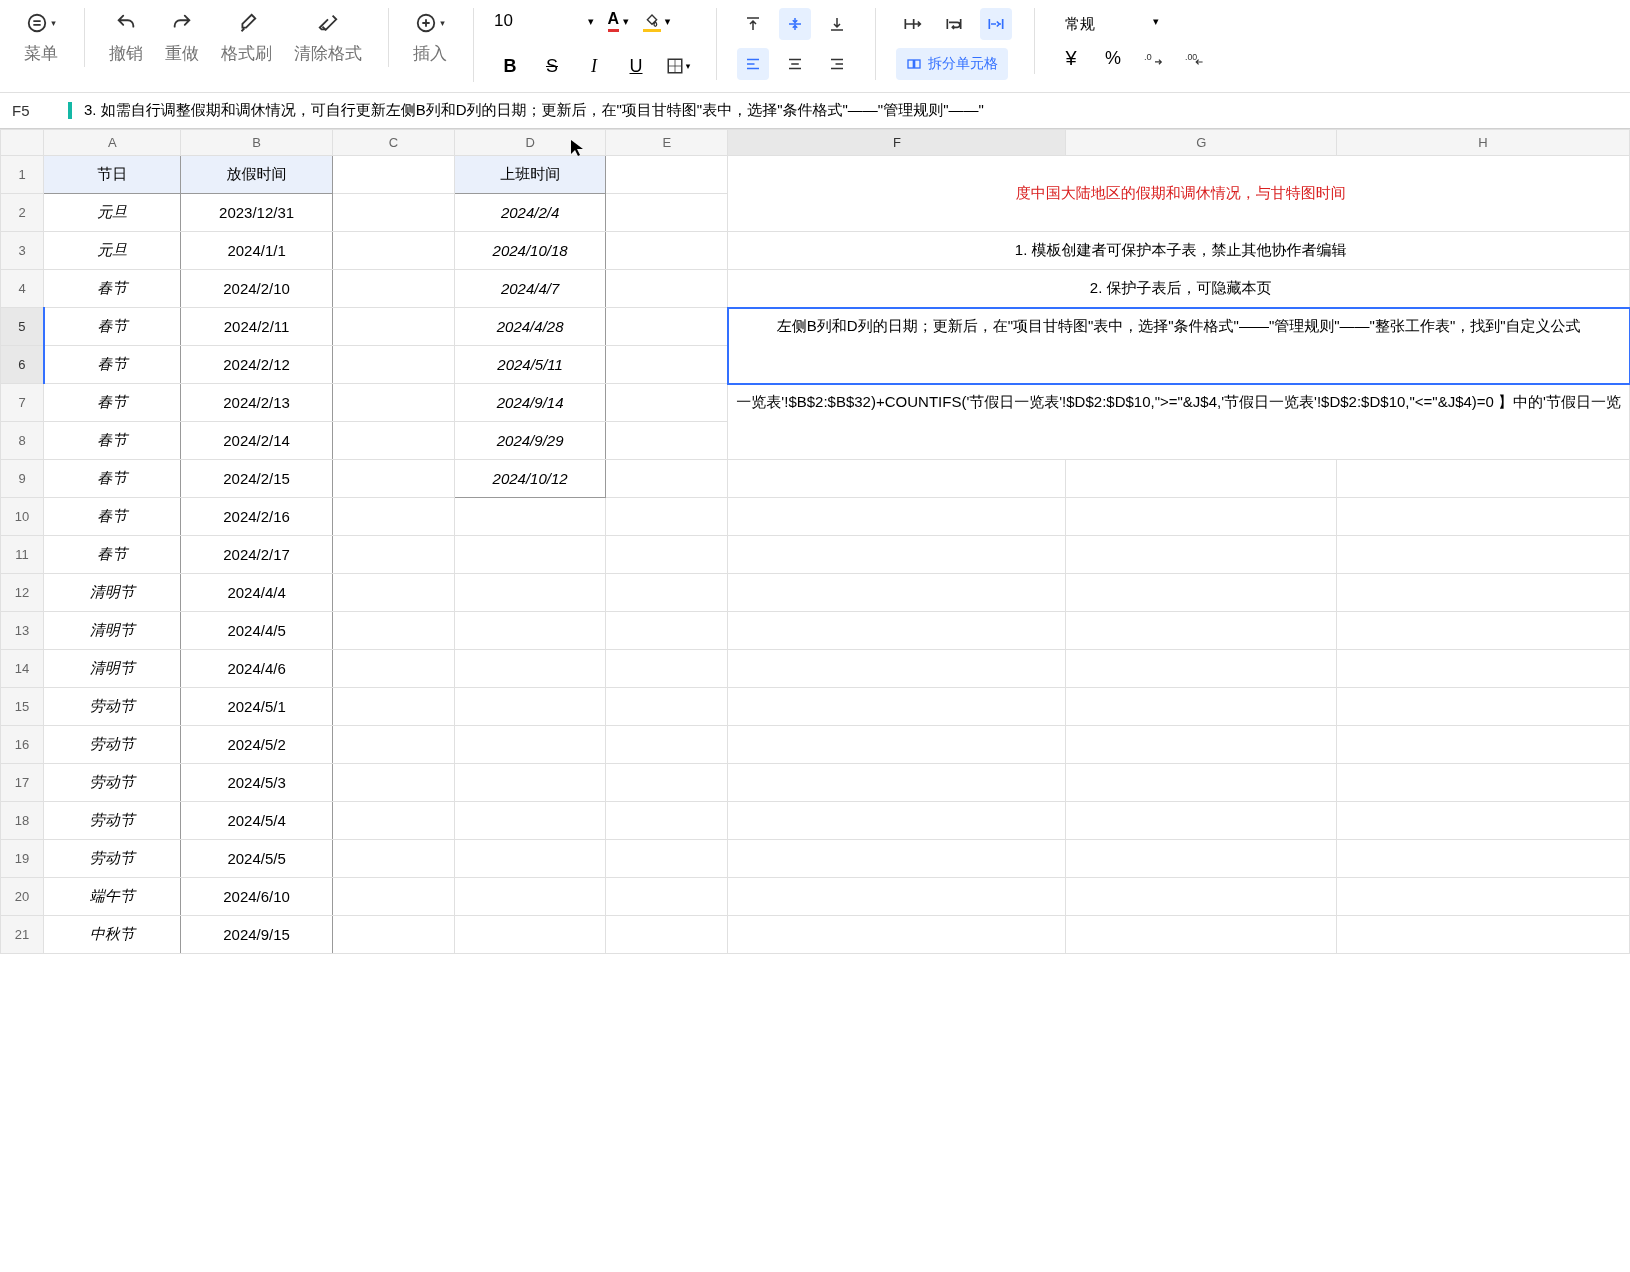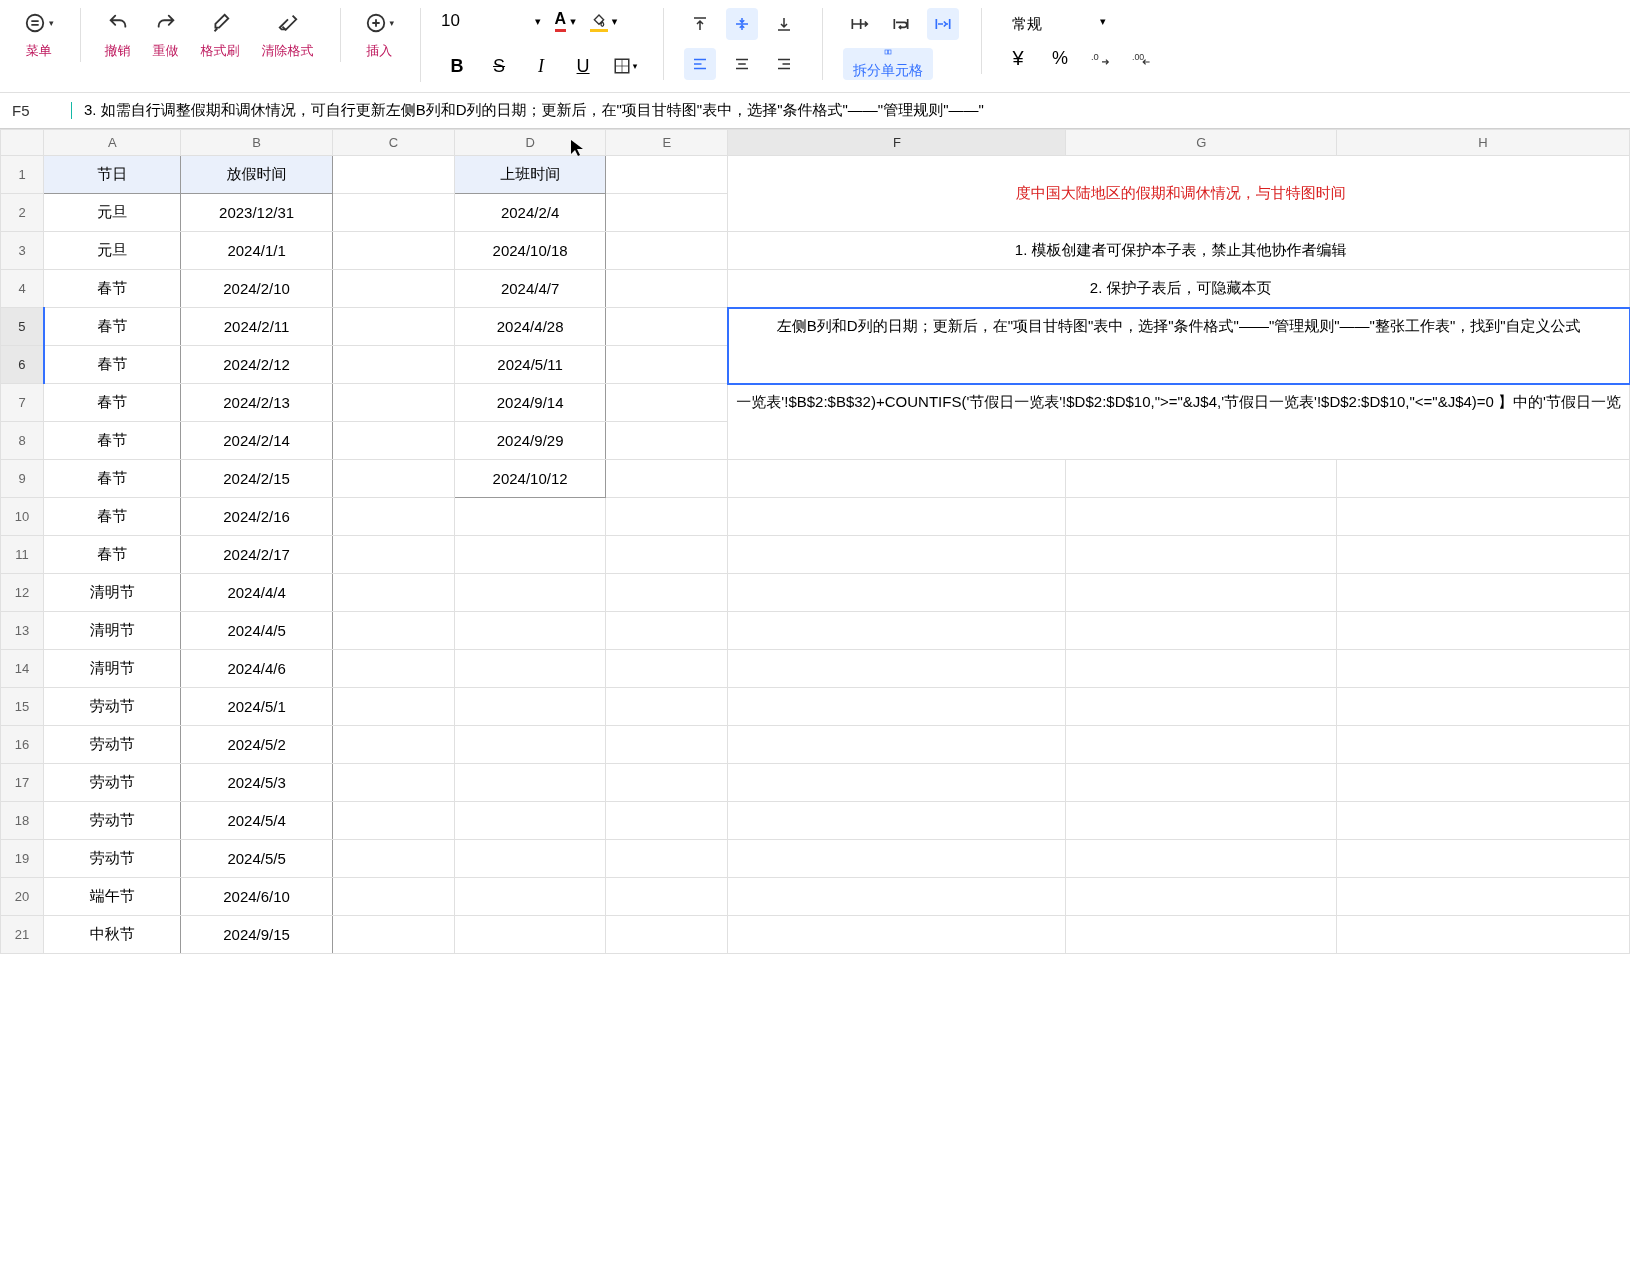--- a/index.html
+++ b/index.html
@@ -39,22 +39,22 @@
       padding: 2px 4px;
       color: #333;
     }
     .toolbar-btn .icon {
       font-size: 20px;
       height: 26px;
       display: flex;
       align-items: center;
     }
     .toolbar-btn .label {
-      font-size: 13px;
-      color: #be185d;
+      font-size: 17px;
+      color: #737373;
     }
     .toolbar-btn .dropdown {
       font-size: 9px;
       margin-left: 3px;
     }
     .icon-row {
       display: flex;
       align-items: center;
       gap: 10px;
     }
@@ -72,21 +72,20 @@
       background: #e6f0ff;
       color: #3370ff;
     }
     .icon-btn.split-active {
       background: #e6f0ff;
       color: #3370ff;
       width: auto;
       padding: 0 10px;
       gap: 6px;
       font-size: 14px;
-      flex-direction: column;
     }
     .font-size-input {
       display: flex;
       align-items: center;
       height: 26px;
       gap: 14px;
     }
     .font-size-input .value {
       font-size: 17px;
       width: 80px;
@@ -126,21 +125,21 @@
       display: flex;
       align-items: center;
       height: 36px;
       border-bottom: 1px solid #d0d0d0;
       padding: 0 12px;
       font-size: 15px;
     }
     .cell-ref {
       width: 60px;
       color: #333;
-      border-right: 1px solid #14b8a6;
+      border-right: 4px solid #14b8a6;
     }
     .formula-content {
       padding-left: 12px;
       white-space: nowrap;
       overflow: hidden;
     }
     .grid-container {
       display: flex;
       flex-direction: column;
       height: calc(100vh - 130px);
@@ -184,21 +183,21 @@
     .col-F { width: 150px; }
     .col-G { width: 120px; }
     .col-H { width: 130px; }
     .header-cell {
       background: #eaf0fb !important;
       font-weight: bold;
     }
     .data-cell {
       border: 1px solid #999 !important;
     }
-    .data-border-left { border-left: 1px solid #999 !important; }
+    .data-border-left { border-left: 1px solid #999 !important; font-style: italic; }
     .data-border-right { border-right: 1px solid #999 !important; }
     .data-border-bottom { border-bottom: 1px solid #999 !important; }
     .red-text {
       color: #d91e1e;
       text-align: left;
       padding-left: 4px;
       font-weight: 500;
     }
     .note-text {
       text-align: left;

